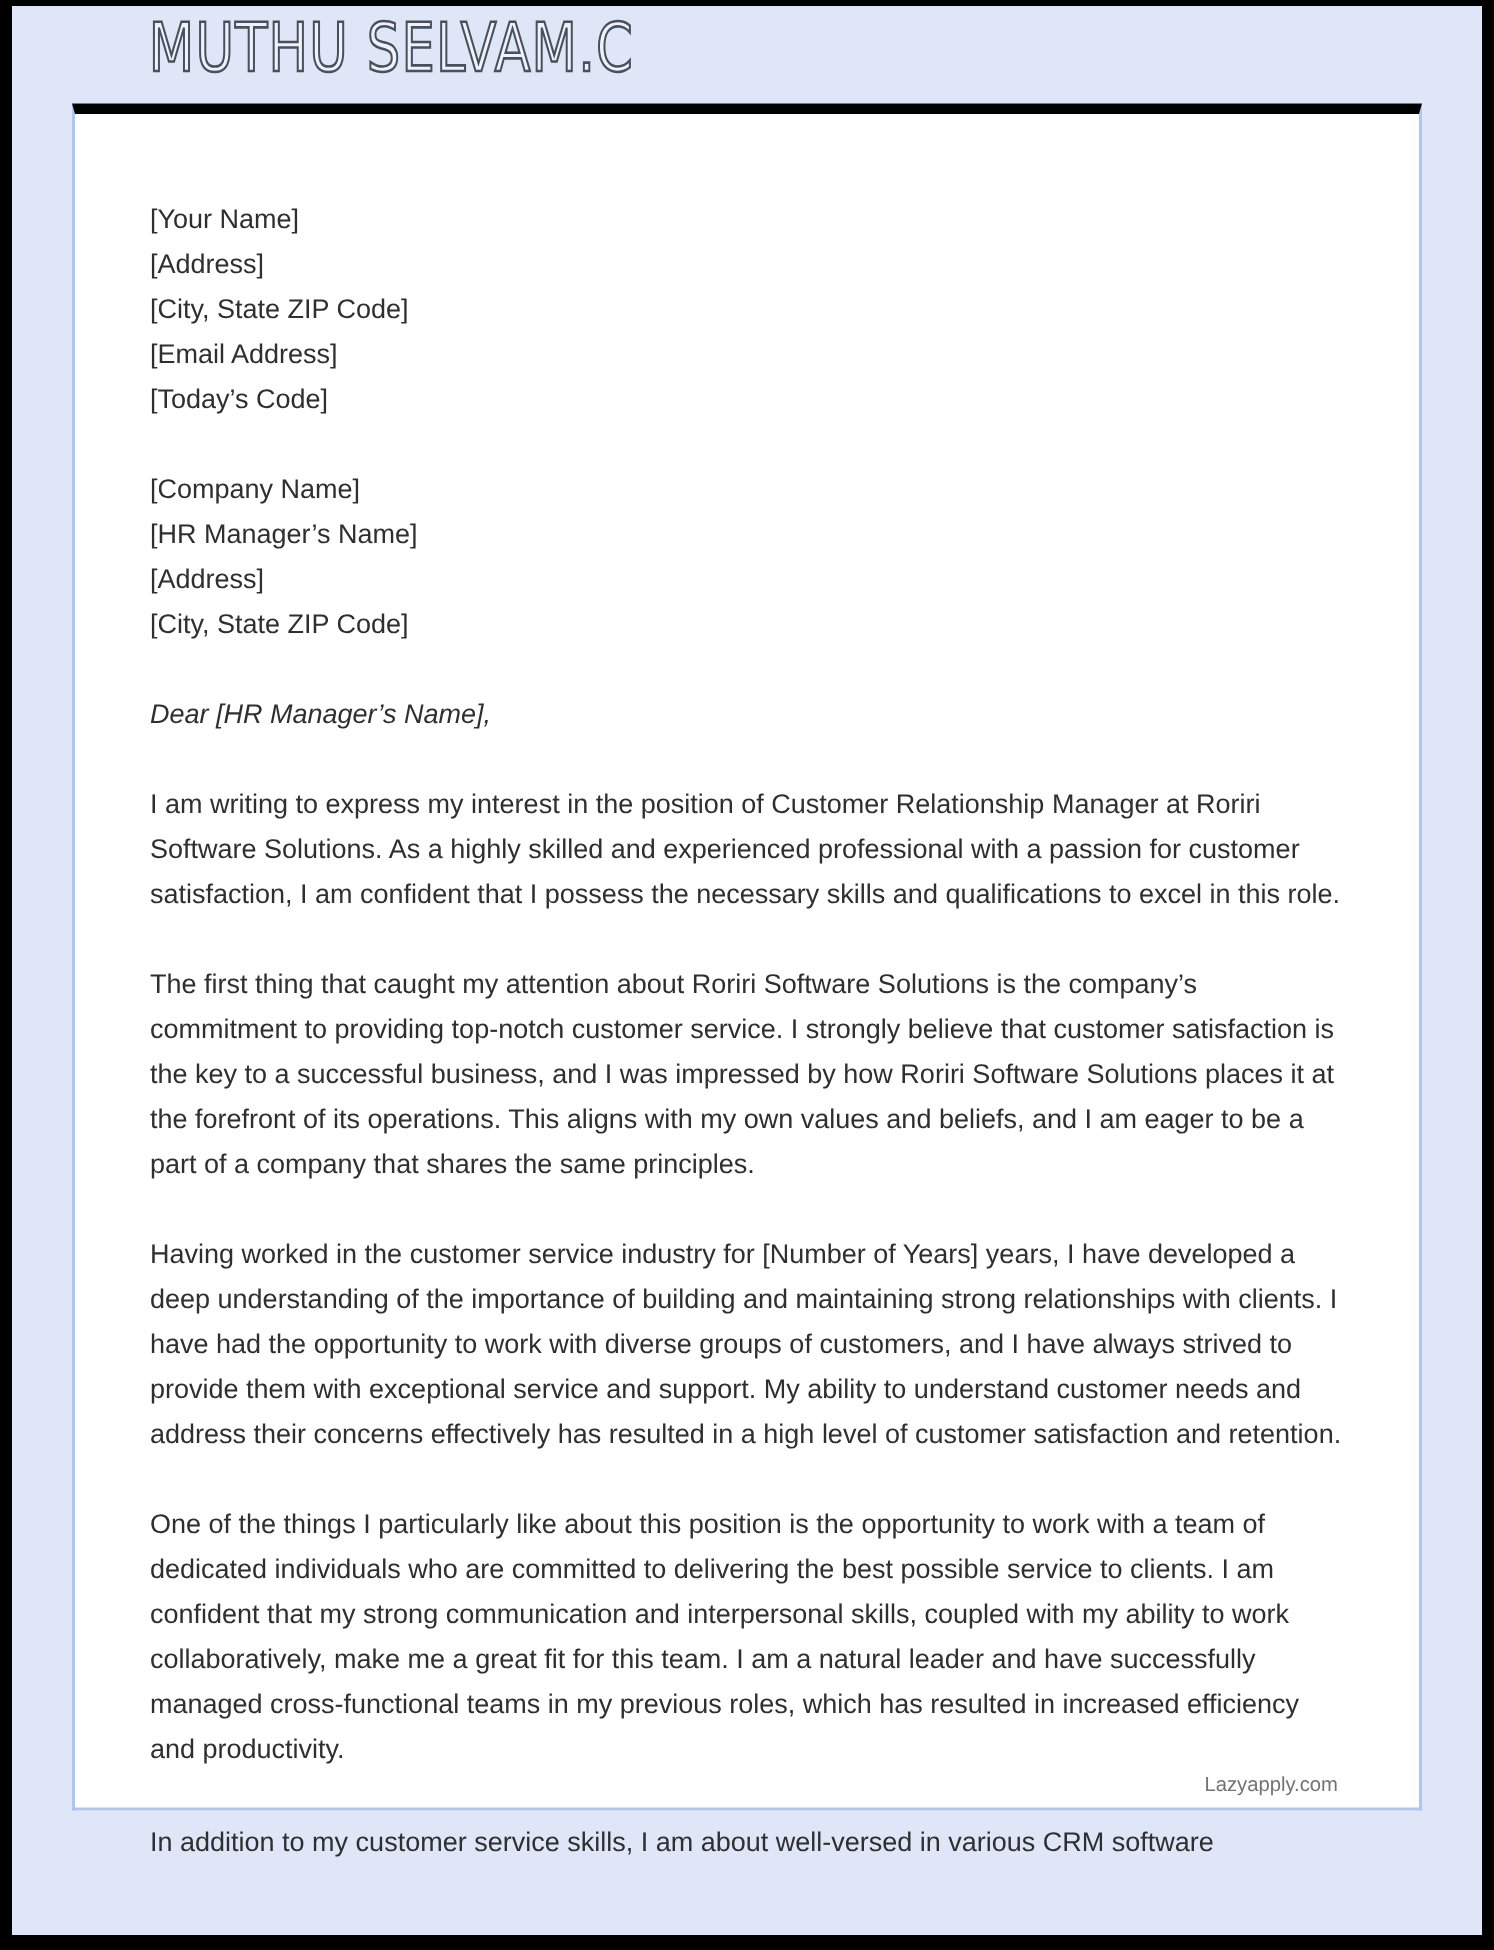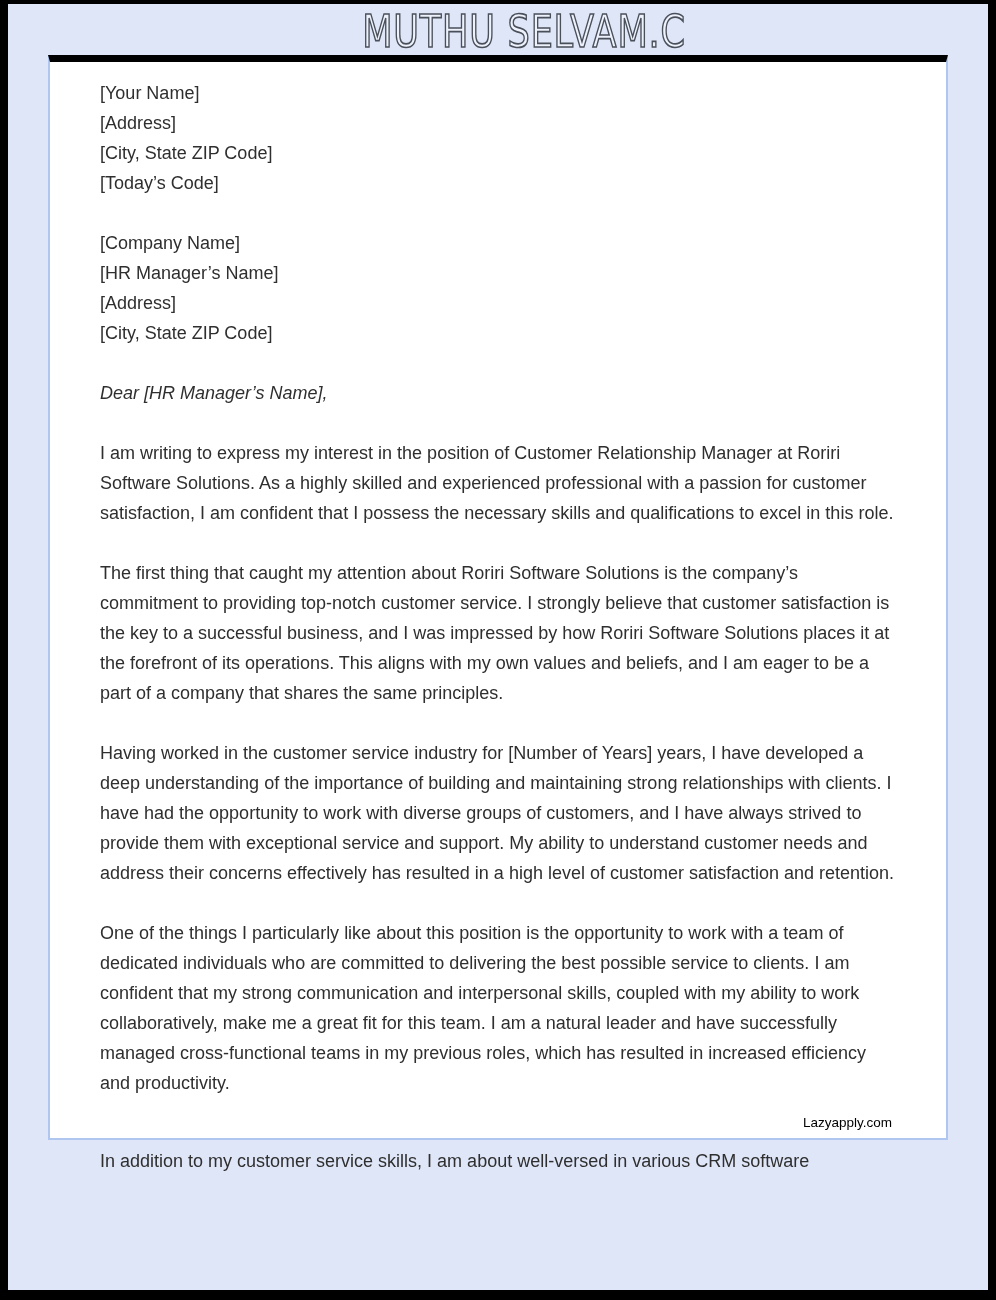--- a/index.html
+++ b/index.html
@@ -8,22 +8,22 @@
     height: 1300px;
     box-sizing: border-box;
     background: #dfe6f8;
     border-style: solid;
     border-color: #000000;
     border-width: 4px 8px 10px 8px;
     overflow: hidden;
     font-family: "Liberation Sans", sans-serif;
   }
   .masthead {
-    height: 51px;
-    text-align: center;
+    height: 65px;
+    text-align: left;
     padding-right: 40px;
     overflow: visible;
     white-space: nowrap;
   }
   .brand {
     display: inline-block;
     margin-top: 6px;
     font-family: "DejaVu Sans", sans-serif;
     font-size: 45px;
     font-weight: 400;
@@ -34,58 +34,59 @@
     transform: scaleX(0.78);
     transform-origin: 100% 50%;
   }
   .letter-card {
     margin: 0 40px;
     background: #ffffff;
     border-top: 7px solid #000000;
     border-left: 2px solid #aec6f0;
     border-right: 2px solid #aec6f0;
     border-bottom: 2px solid #aec6f0;
-    padding: 16px 50px 0 50px;
+    padding: 55px 50px 0 50px;
     box-sizing: border-box;
   }
   .letter-card, .overflow-line {
     color: #2f2f2f;
     font-size: 18px;
     line-height: 30px;
   }
   .addr-block { margin: 0 0 30px 0; }
   .addr-line { line-height: 30px; }
   .salutation { margin: 0 0 30px 0; line-height: 30px; font-style: italic; }
   .letter-card p { margin: 0 0 30px 0; }
-  .letter-card p.last-para { margin-bottom: 16px; }
+  .letter-card p.last-para { margin-bottom: 0; }
   .watermark-row {
     height: 24px;
     line-height: 18px;
     text-align: right;
     padding-right: 4px;
     font-size: 13.5px;
-    color: #000000;
+    color: #737373;
   }
   .overflow-line {
     margin: 6px 92px 0 92px;
   }
 </style>
 </head>
 <body>
 
 <header class="masthead">
   <span class="brand">MUTHU SELVAM.C</span>
 </header>
 
 <main class="letter-card">
 
   <div class="addr-block">
     <div class="addr-line">[Your Name]</div>
     <div class="addr-line">[Address]</div>
     <div class="addr-line">[City, State ZIP Code]</div>
+    <div class="addr-line">[Email Address]</div>
     <div class="addr-line">[Today’s Code]</div>
   </div>
 
   <div class="addr-block">
     <div class="addr-line">[Company Name]</div>
     <div class="addr-line">[HR Manager’s Name]</div>
     <div class="addr-line">[Address]</div>
     <div class="addr-line">[City, State ZIP Code]</div>
   </div>
 

